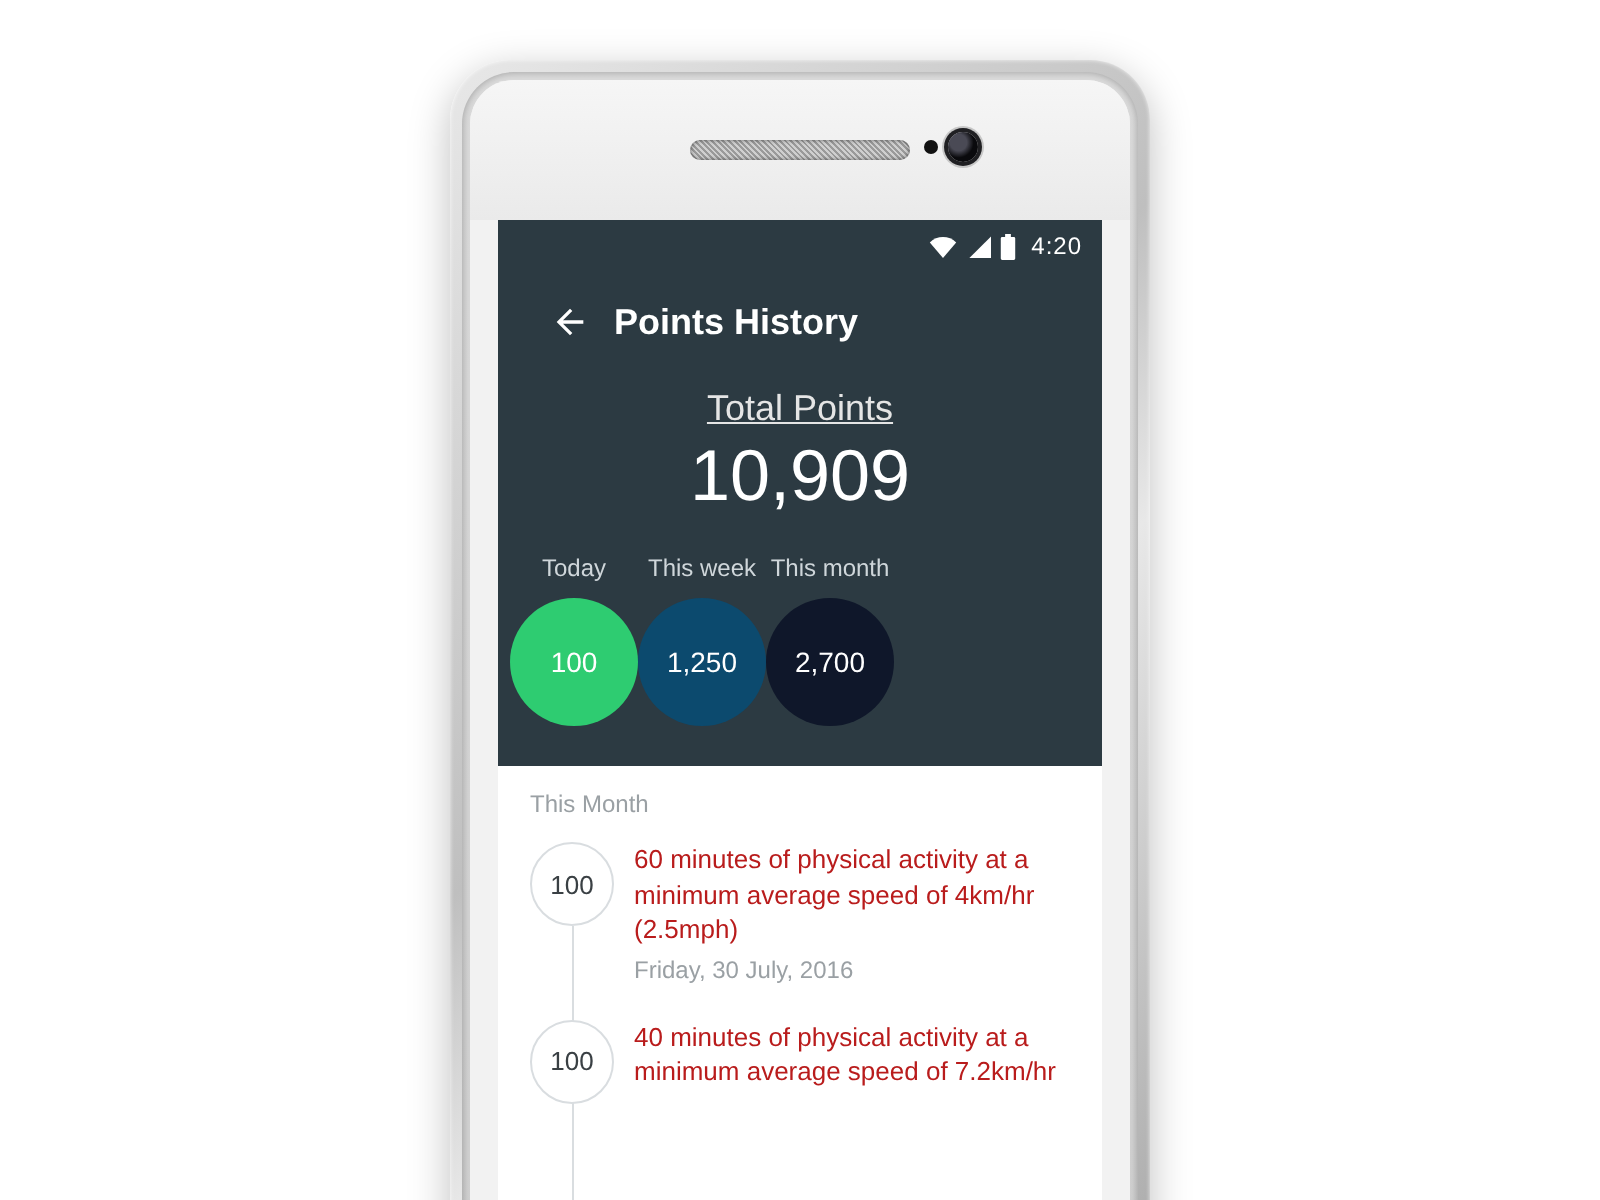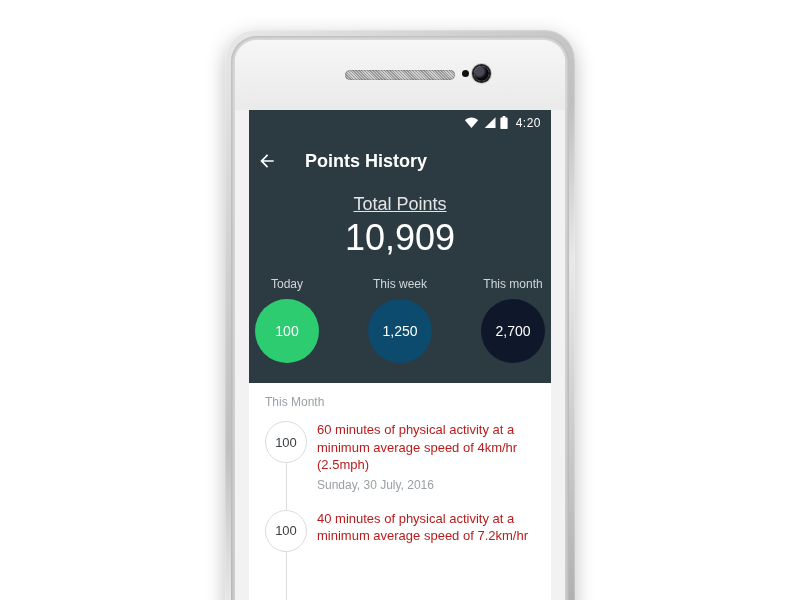--- a/index.html
+++ b/index.html
@@ -76,48 +76,49 @@
   .screen {
     position: absolute;
     left: 14px; right: 14px;
     top: 70px; bottom: 0;
     background: #2c3a42;
     overflow: hidden;
   }
   .statusbar {
     height: 26px;
     display: flex;
+    align-items: center;
     justify-content: flex-end;
     gap: 4px;
     padding: 6px 10px;
     color: #fff;
     font-size: 12px;
   }
   .statusbar svg { display: block; }
   .clock { margin-left: 4px; letter-spacing: .5px; font-weight: 500; }
   .appbar {
     height: 50px;
     display: flex;
     align-items: center;
-    gap: 28px;
-    padding: 0 8px;
+    gap: 12px;
+    padding: 0 26px;
     color: #fff;
   }
   .back-arrow { width: 20px; height: 20px; cursor: pointer; }
   .appbar-title { font-size: 18px; font-weight: 600; }
   .hero {
     text-align: center;
     color: #fff;
     padding: 8px 0 4px;
   }
   .hero .label { font-size: 18px; color: #e5e5e5; text-decoration: underline; }
   .hero .value { font-size: 36px; font-weight: 300; margin-top: 2px; }
   .stats-row {
     display: flex;
-    justify-content: space-between;
+    justify-content: flex-start;
     padding: 14px 6px 20px;
   }
   .stat {
     display: flex;
     flex-direction: column;
     align-items: center;
     gap: 8px;
     color: #fff;
   }
   .stat .cap { font-size: 12px; color: #cfd6da; }
@@ -233,21 +234,21 @@
           </div>
         </div>
 
         <div class="content">
           <div class="section-caption">This Month</div>
           <div class="timeline">
 
             <div class="tl-item">
               <div class="tl-badge">100</div>
               <div class="tl-title">60 minutes of physical activity at a minimum average speed of 4km/hr (2.5mph)</div>
-              <div class="tl-date">Sunday, 30 July, 2016</div>
+              <div class="tl-date">Friday, 30 July, 2016</div>
             </div>
 
             <div class="tl-item">
               <div class="tl-badge">100</div>
               <div class="tl-title">40 minutes of physical activity at a minimum average speed of 7.2km/hr</div>
               <div class="tl-date"></div>
             </div>
 
           </div>
         </div>

